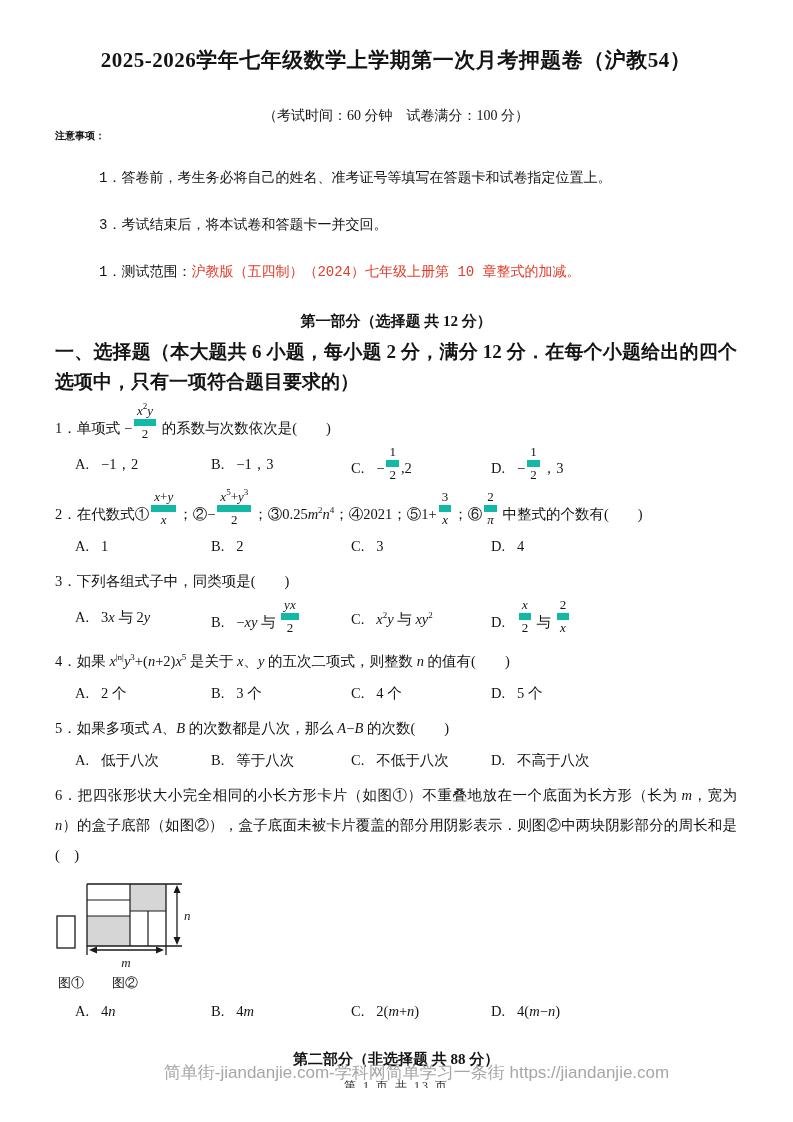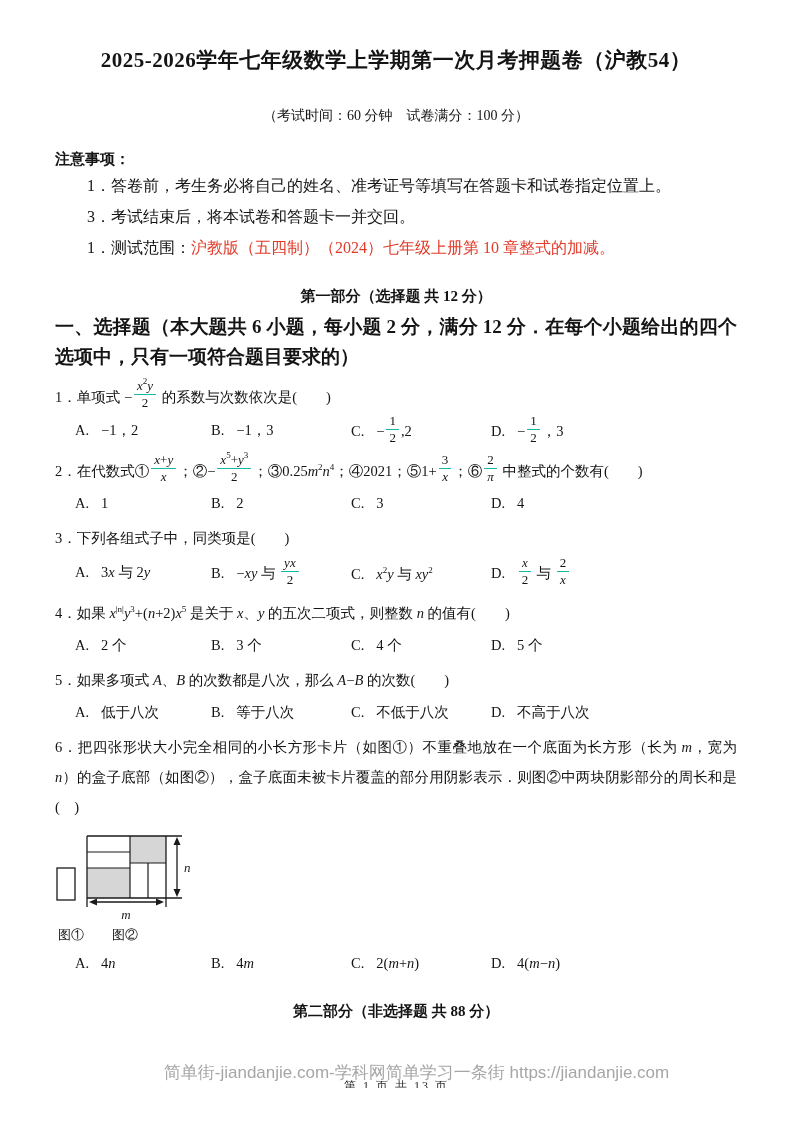--- a/index.html
+++ b/index.html
@@ -3,36 +3,36 @@
 <meta charset="utf-8">
 <style>
   html,body{margin:0;padding:0;background:#ffffff;}
   .page{
     width:793px;height:1088px;position:relative;overflow:hidden;background:#fff;
     box-sizing:border-box;padding:46px 56px 0 55px;
     font-family:"Liberation Serif","DejaVu Serif",serif;color:#141414;
   }
   .title{font-size:21px;font-weight:bold;text-align:center;margin:0;letter-spacing:.5px;}
   .subtitle{font-size:14px;text-align:center;margin-top:33px;}
-  .notice-h{font-size:15px;font-weight:bold;margin-top:23px;line-height:22px;}
-  .npara{font-size:16px;line-height:31px;text-align:justify;text-indent:2em;margin:0;}
+  .notice-h{font-size:10px;font-weight:bold;line-height:22px;}
+  .npara{font-size:14px;line-height:31px;text-align:justify;text-indent:2em;margin:16px;font-family:Liberation Mono, monospace;}
   .part-h{font-size:15px;font-weight:bold;text-align:center;line-height:30px;margin-top:18px;}
   .intro{font-size:19px;font-weight:bold;line-height:30px;text-align:justify;margin:1px 0 0 0;}
   .q{font-size:14.5px;}
   .stem{line-height:30px;margin-top:5px;text-align:justify;}
   .opts{display:grid;grid-template-columns:136px 140px 140px auto;padding-left:20px;
         line-height:30px;margin-top:2px;align-items:center;}
   .opt{white-space:nowrap;}
   .olabel{margin-right:12px;}
   
   .mv{font-family:"Liberation Serif",serif;font-style:italic;}
   .msup{font-size:9px;vertical-align:6px;font-family:"Liberation Serif",serif;}
   .frac{display:inline-block;text-align:center;vertical-align:-38%;line-height:1.08;
         font-size:13px;margin:0 2px;}
-  .frac .num{display:block;border-bottom:1px solid #14b8a6;padding:0 3px 1px 3px;}
+  .frac .num{display:block;border-bottom:7px solid #14b8a6;padding:0 3px 1px 3px;}
   .frac .den{display:block;padding-top:1px;}
   
   .figwrap{margin:6px 0 0 0;height:118px;}
   .figwrap svg{display:block;}
   
   .watermark{position:absolute;left:0;right:0;top:1061px;text-align:center;
              color:#a6a6a6;font-size:17px;font-family:"Liberation Sans","DejaVu Sans",sans-serif;padding-left:40px;}
   .pageinfo{position:absolute;left:0;right:0;top:1078px;text-align:center;
             font-size:12px;color:#2a2a2a;letter-spacing:2px;}
 </style>

